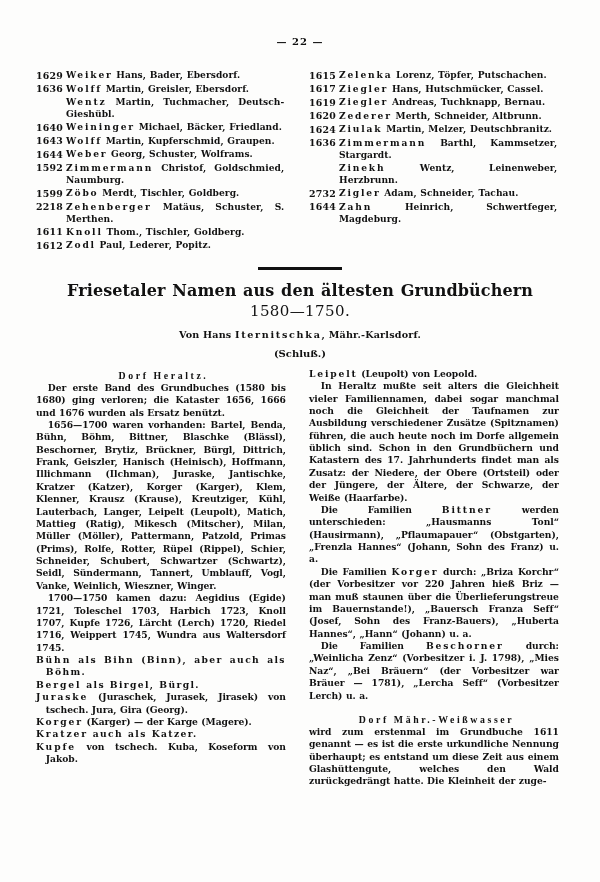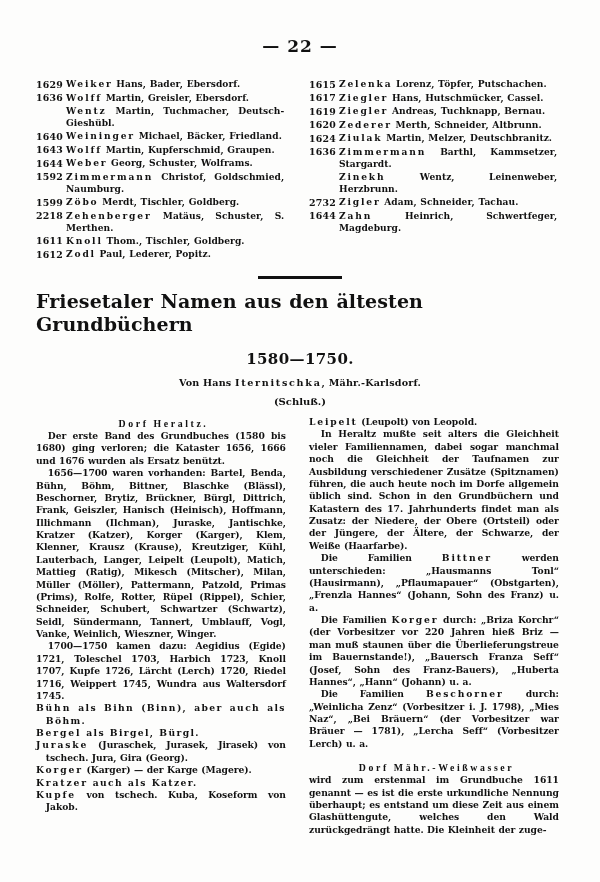--- a/index.html
+++ b/index.html
@@ -21,21 +21,21 @@
     height: 882px;
     background: #fdfdfc;
     box-sizing: border-box;
     padding: 0 36px;
   }
   
   .folio {
     text-align: center;
     font-family: "DejaVu Serif", serif;
     font-weight: bold;
-    font-size: 17px;
+    font-size: 10px;
     letter-spacing: 1px;
     padding-top: 36px;
     padding-bottom: 22px;
   }
   
   .cols {
     display: flex;
     gap: 18px;
   }
   .col {
@@ -84,34 +84,35 @@
     margin: 14px 0 11px 0;
   }
   .rule {
     width: 84px;
     height: 3px;
     background: #111;
   }
 
   
   .art-title {
-    font-family: "DejaVu Serif", serif;
-    font-weight: bold;
-    font-size: 19px;
+    text-align: center;
+    font-family: "DejaVu Serif", serif;
+    font-weight: bold;
+    font-size: 16px;
     line-height: 1.24;
     letter-spacing: 0.1px;
     word-spacing: 1px;
   }
   .art-dates {
     text-align: center;
     font-family: "DejaVu Serif", serif;
-    font-weight: bold;
+    font-weight: normal;
     font-size: 15px;
     letter-spacing: 0.4px;
-    margin-top: 13px;
+    margin-top: 1px;
   }
   .art-byline {
     text-align: center;
     font-family: "DejaVu Serif", serif;
     font-weight: bold;
     font-size: 9.6px;
     margin-top: 9px;
     letter-spacing: 0.2px;
   }
   .art-byline .spaced {

